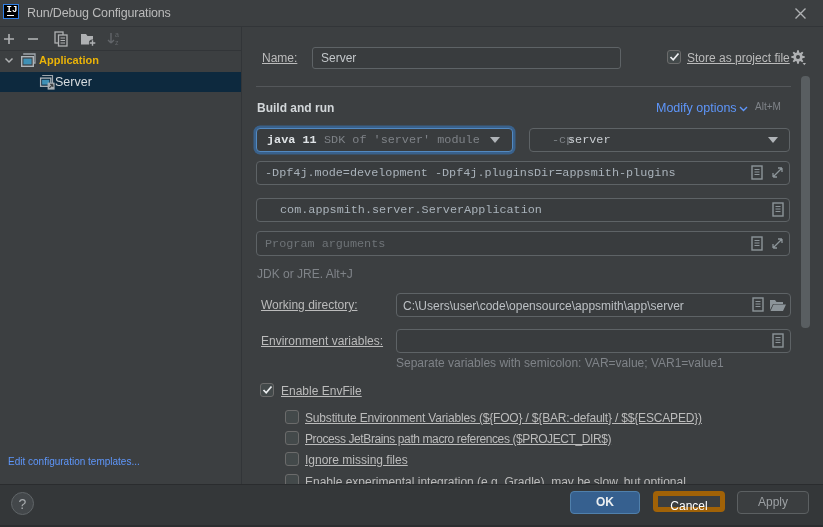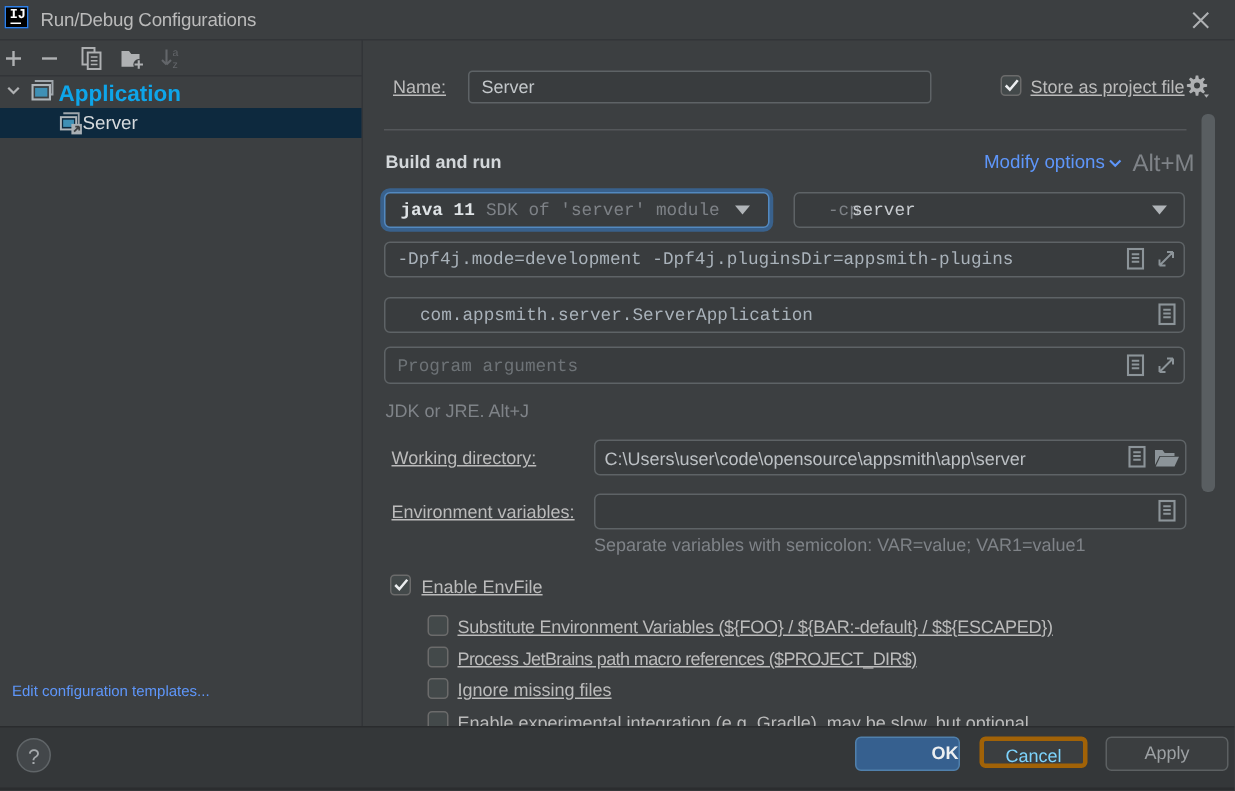--- a/index.html
+++ b/index.html
@@ -56,21 +56,21 @@
 
 <svg class="abs" style="left:4px;top:57px;" width="10" height="7" viewBox="0 0 10 7">
   <path d="M1.5 1.5 L5 5 L8.5 1.5" stroke="#afb1b3" stroke-width="1.5" fill="none"></path>
 </svg>
 
 <svg class="abs" style="left:21px;top:53px;" width="15" height="15" viewBox="0 0 15 15">
   <path d="M2.2 1 H14 V10 H12.8" fill="none" stroke="#9fa6ac" stroke-width="1.3"></path>
   <rect x="0.7" y="3.7" width="11.6" height="9.6" fill="none" stroke="#aeb5ba" stroke-width="1.4"></rect>
   <rect x="2.4" y="5.6" width="8.2" height="5.8" fill="#3f90b5"></rect>
 </svg>
-<div class="abs" style="left:39px;top:54px;font-size:15px;font-weight:bold;color:#0ea5e9;">Application</div>
+<div class="abs" style="left:39px;top:54px;font-size:11px;font-weight:bold;color:#eab308;">Application</div>
 
 <div class="abs" style="left:0;top:72px;width:241px;height:20px;background:#0d293e;"></div>
 <svg class="abs" style="left:39px;top:74px;" width="16" height="16" viewBox="0 0 16 16">
   <path d="M3.2 1.5 H13.5 V9.5 H12.3" fill="none" stroke="#9fa6ac" stroke-width="1.2"></path>
   <rect x="1.6" y="4.1" width="10.2" height="8.2" fill="none" stroke="#aeb5ba" stroke-width="1.3"></rect>
   <rect x="3.1" y="5.8" width="7.2" height="4.8" fill="#3f90b5"></rect>
   <rect x="8.6" y="8.6" width="7" height="7" fill="#a9b0b5"></rect>
   <path d="M10.4 13.8 L13.8 10.4 M13.8 10.4 h-2.6 M13.8 10.4 v2.6" stroke="#3c3f41" stroke-width="1.2" fill="none"></path>
 </svg>
 <div class="abs" style="left:55px;top:75px;font-size:12.5px;color:#d7dbde;">Server</div>
@@ -93,21 +93,21 @@
   <path d="M12.6 14 L16 14 L14.3 16.2 z" fill="#afb1b3"></path>
 </svg>
 
 <div class="abs" style="left:256px;top:86px;width:535px;height:1px;background:#54575a;"></div>
 
 <div class="abs" style="left:257px;top:101px;font-weight:bold;color:#d3d7da;">Build and run</div>
 <div class="abs" style="left:656px;top:101px;color:#5e96fa;font-size:12.5px;">Modify options</div>
 <svg class="abs" style="left:739px;top:106px;" width="9" height="6" viewBox="0 0 9 6">
   <path d="M1 1 L4.5 4.5 L8 1" stroke="#5e96fa" stroke-width="1.4" fill="none"></path>
 </svg>
-<div class="abs" style="left:755px;top:101px;color:#7f8388;font-size:16px;">Alt+M</div>
+<div class="abs" style="left:755px;top:101px;color:#7f8388;font-size:10px;">Alt+M</div>
 
 <div class="field" style="left:256px;top:128px;width:257px;height:24px;border:1px solid #5389c0;box-shadow:0 0 0 2.5px rgba(56,110,165,0.75);background:#393c3e;"></div>
 <div class="abs mono" style="left:267px;top:133px;color:#dfe3e6;font-weight:bold;">java 11</div>
 <div class="abs mono" style="left:324px;top:133px;color:#7e8287;">SDK of 'server' module</div>
 <div class="abs" style="left:490px;top:137px;width:0;height:0;border-left:5px solid transparent;border-right:5px solid transparent;border-top:6px solid #b0b4b8;"></div>
 
 <div class="field" style="left:529px;top:128px;width:261px;height:24px;"></div>
 <div class="abs mono" style="left:552px;top:133px;color:#7e8287;">-cp</div>
 <div class="abs mono" style="left:568px;top:133px;color:#c8ccd0;">server</div>
 <div class="abs" style="left:768px;top:137px;width:0;height:0;border-left:5px solid transparent;border-right:5px solid transparent;border-top:6px solid #b0b4b8;"></div>
@@ -178,17 +178,17 @@
 
 <div class="cb" style="left:285px;top:474px;"></div>
 <div class="lbl" style="left:305px;top:475px;">Enable experimental integration (e.g. Gradle), may be slow, but optional</div>
 
 <div class="abs" style="left:801px;top:76px;width:9px;height:252px;background:#595e61;border-radius:4px;"></div>
 
 <div class="abs" style="left:0;top:484px;width:823px;height:43px;background:#343739;border-top:1px solid #2a2c2e;"></div>
 
 <div class="abs" style="left:11px;top:492px;width:23px;height:23px;border-radius:50%;border:1px solid #606568;background:#43474a;text-align:center;line-height:22px;font-size:14px;color:#a6aaad;">?</div>
 
-<div class="abs" style="left:570px;top:491px;width:70px;height:23px;background:#36608f;border:1px solid #5080ac;border-radius:4px;text-align:right;line-height:21px;color:#eceff1;font-weight:bold;">OK</div>
-<div class="abs" style="left:653px;top:491px;width:72px;height:21px;background:#3b3e40;border:3px solid #a16207;border-radius:4px;text-align:center;line-height:21px;color:#7dd3fc;">Cancel</div>
-<div class="abs" style="left:737px;top:491px;width:82px;height:23px;background:#3b3e40;border:1px solid #5c6062;border-radius:4px;text-align:center;line-height:21px;color:#9ca0a3;">Apply</div>
+<div class="abs" style="left:570px;top:491px;width:70px;height:23px;background:#36608f;border:1px solid #5080ac;border-radius:4px;text-align:center;line-height:21px;color:#eceff1;font-weight:bold;">OK</div>
+<div class="abs" style="left:653px;top:491px;width:72px;height:21px;background:#3b3e40;border:5px solid #a16207;border-radius:4px;text-align:center;line-height:21px;color:#ffffff;">Cancel</div>
+<div class="abs" style="left:737px;top:491px;width:72px;height:23px;background:#3b3e40;border:1px solid #5c6062;border-radius:4px;text-align:center;line-height:21px;color:#9ca0a3;">Apply</div>
 
 <div class="abs" style="left:0;top:525px;width:823px;height:2px;background:#2b2d2f;"></div>
 
 </body></html>

